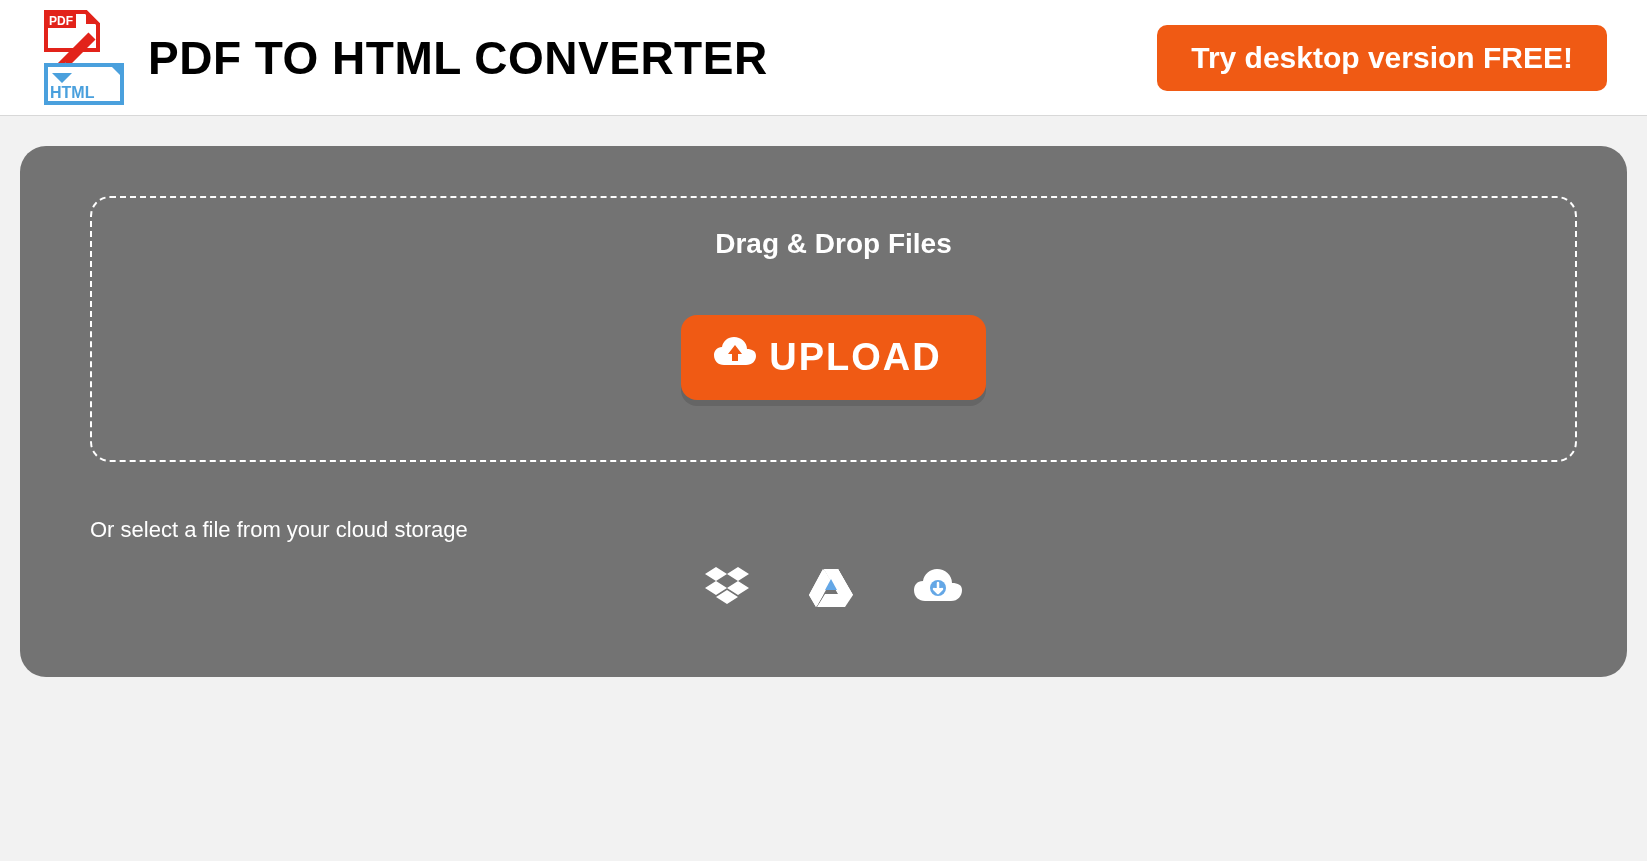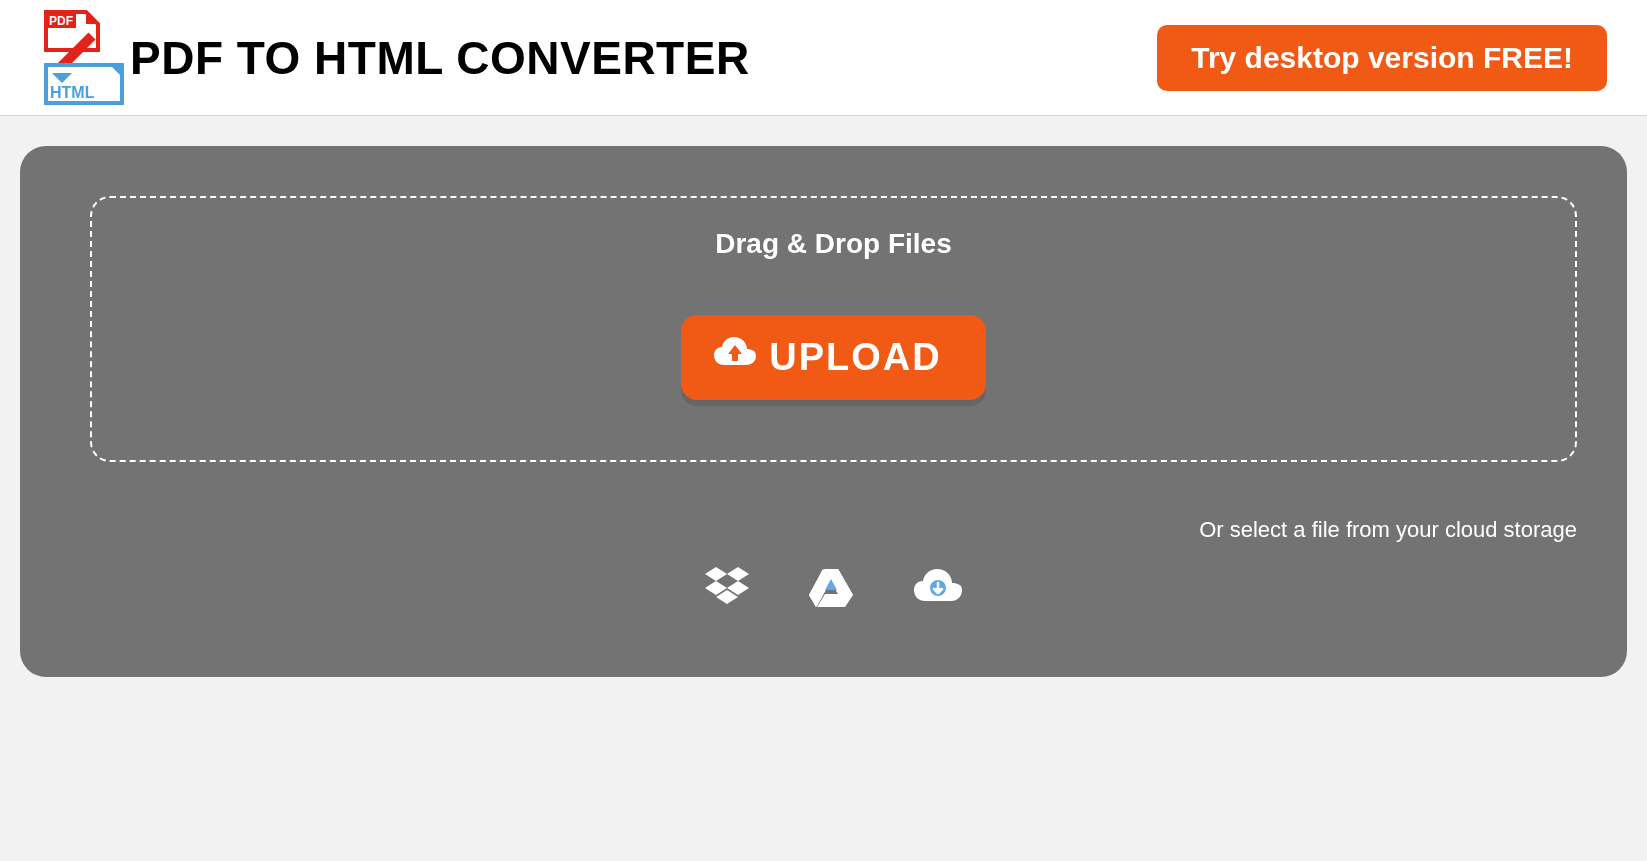--- a/index.html
+++ b/index.html
@@ -12,20 +12,21 @@
     background: #ffffff;
     display: flex;
     align-items: center;
     justify-content: space-between;
     padding: 10px 40px;
     border-bottom: 1px solid #d8d8d8;
   }
   .header-left {
     display: flex;
     align-items: center;
+    gap: 18px;
     justify-content: center;
   }
   .logo {
     width: 90px;
     height: 95px;
     position: relative;
   }
   .page-title {
     font-size: 46px;
     font-weight: 700;
@@ -81,21 +82,21 @@
     border-radius: 16px;
     padding: 20px 44px 20px 32px;
     cursor: pointer;
     display: inline-flex;
     align-items: center;
     gap: 12px;
     box-shadow: 0 6px 0 rgba(0,0,0,0.12);
     font-family: Arial, Helvetica, sans-serif;
   }
   .cloud-section {
-    text-align: right;
+    text-align: left;
     margin-top: 55px;
   }
   .cloud-label {
     color: #ffffff;
     font-size: 22px;
     margin-bottom: 24px;
   }
   .cloud-icons {
     display: flex;
     justify-content: center;

